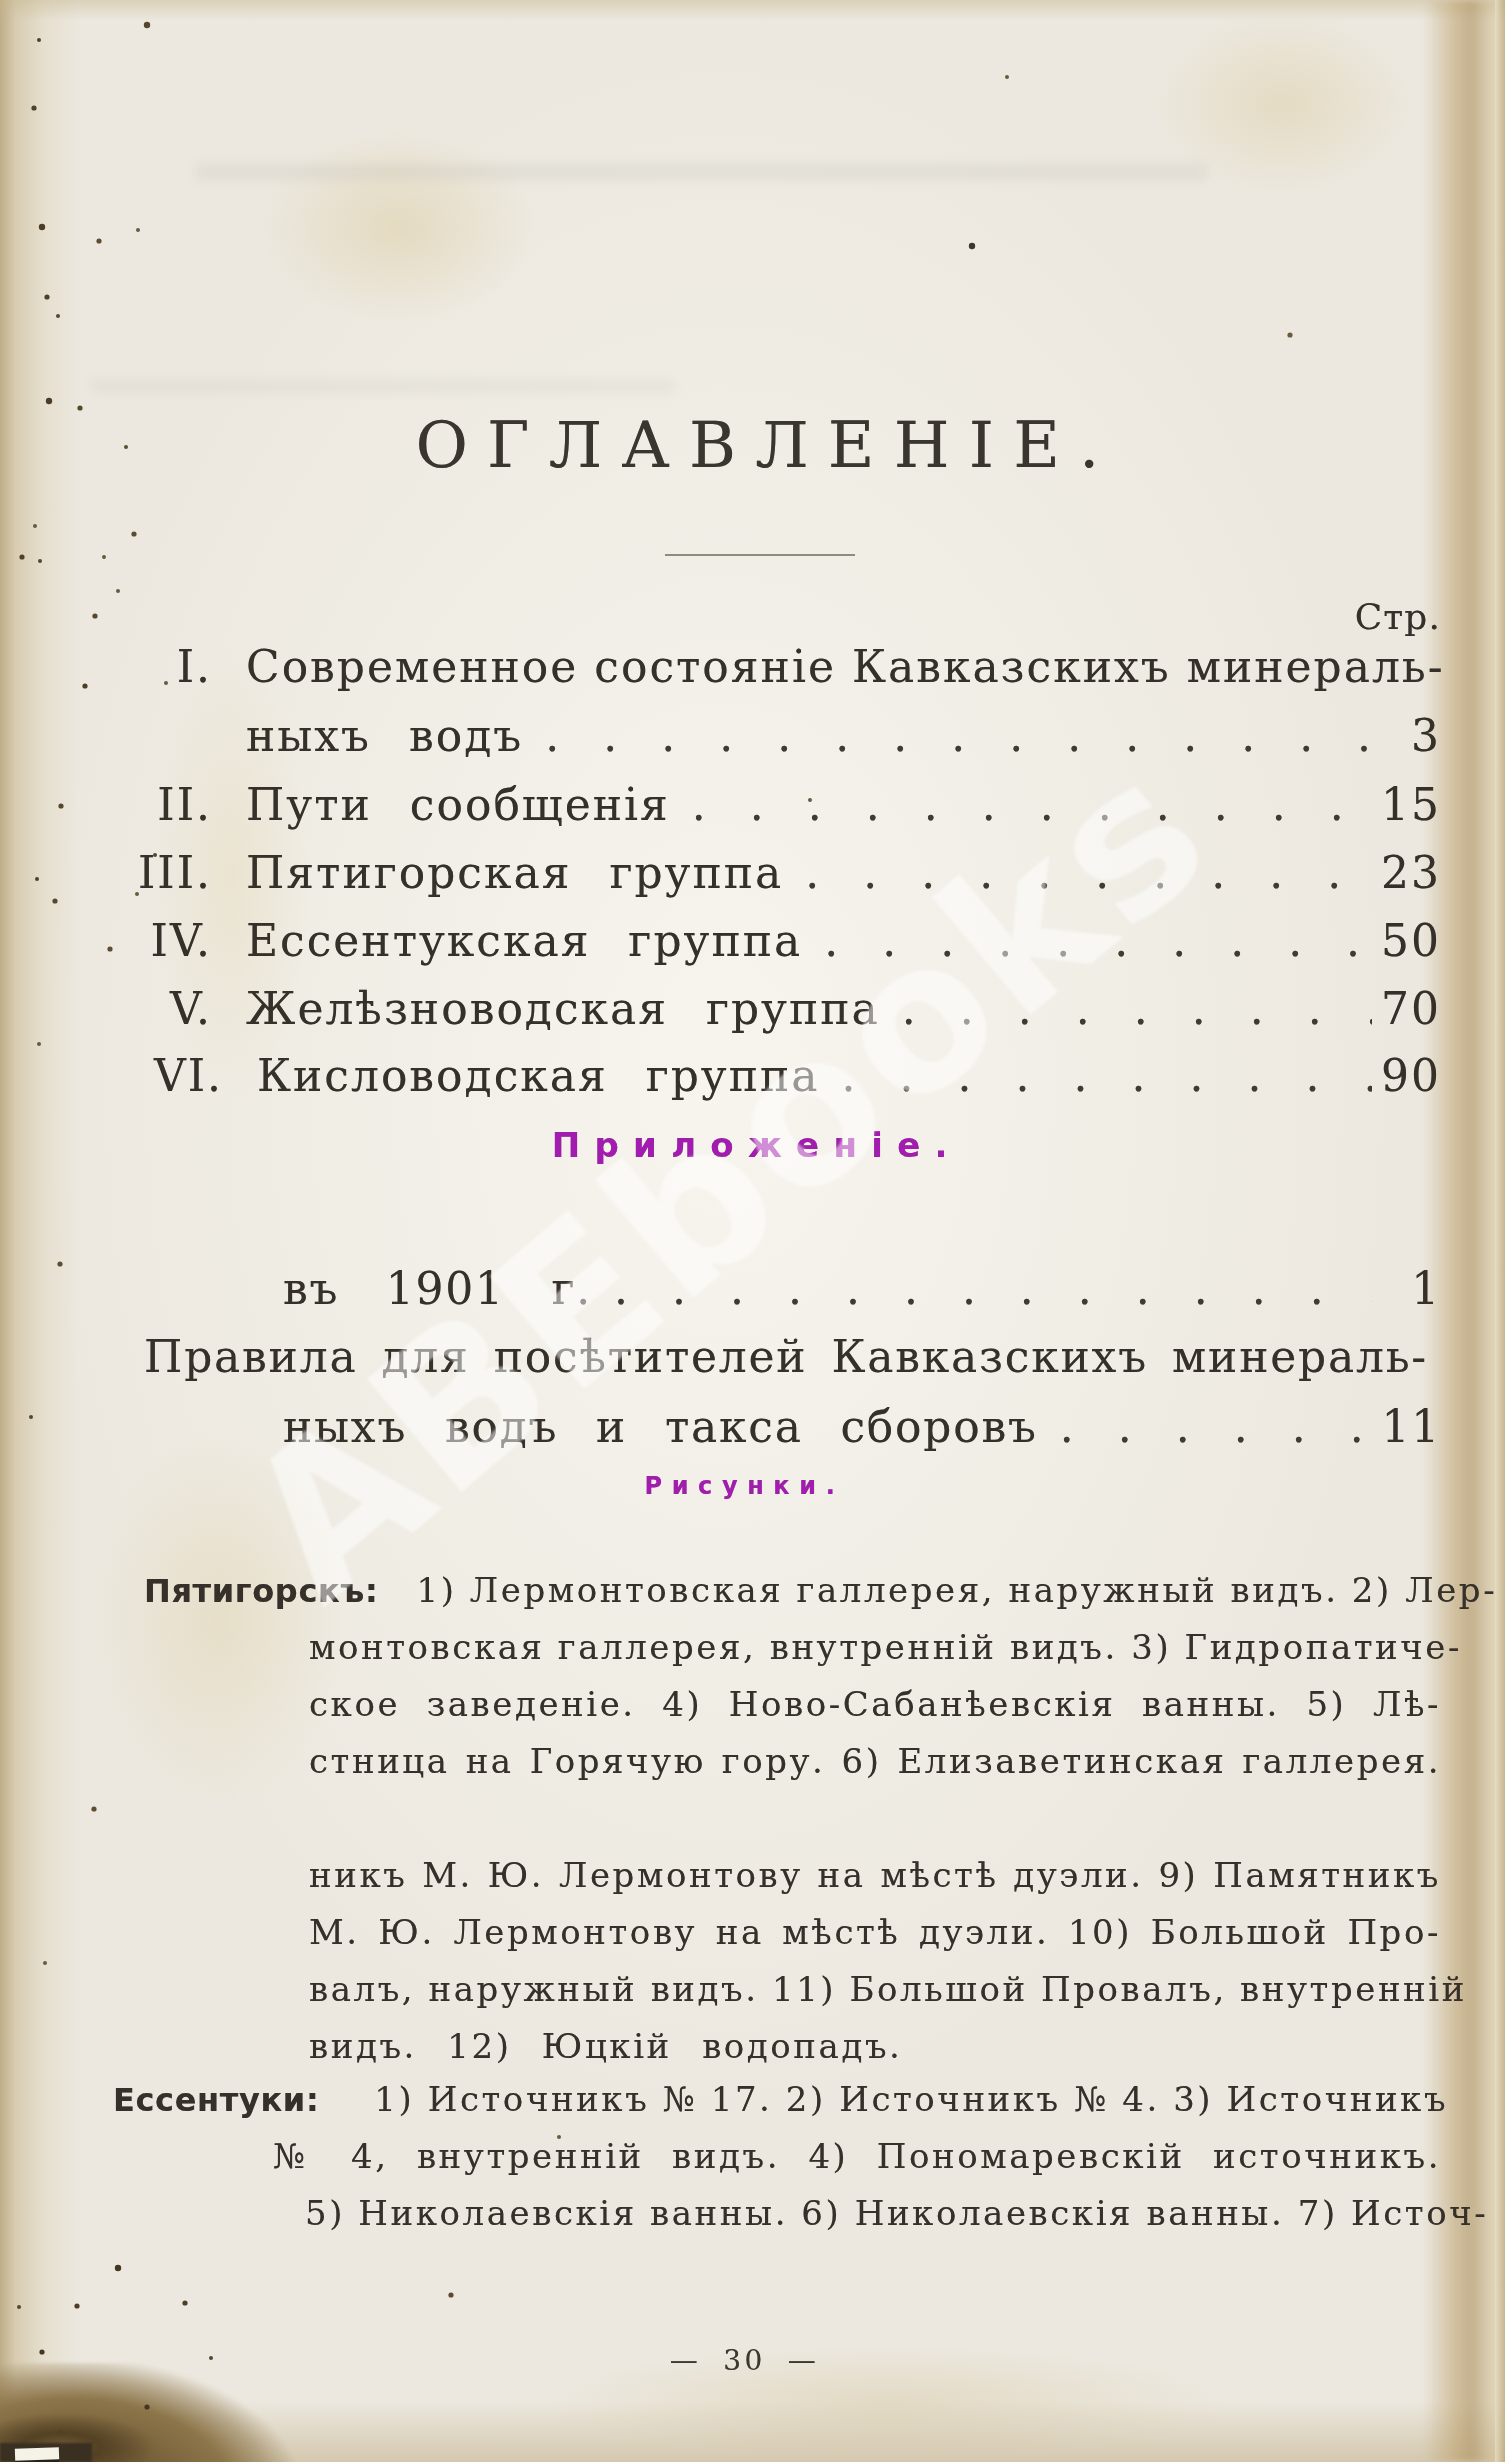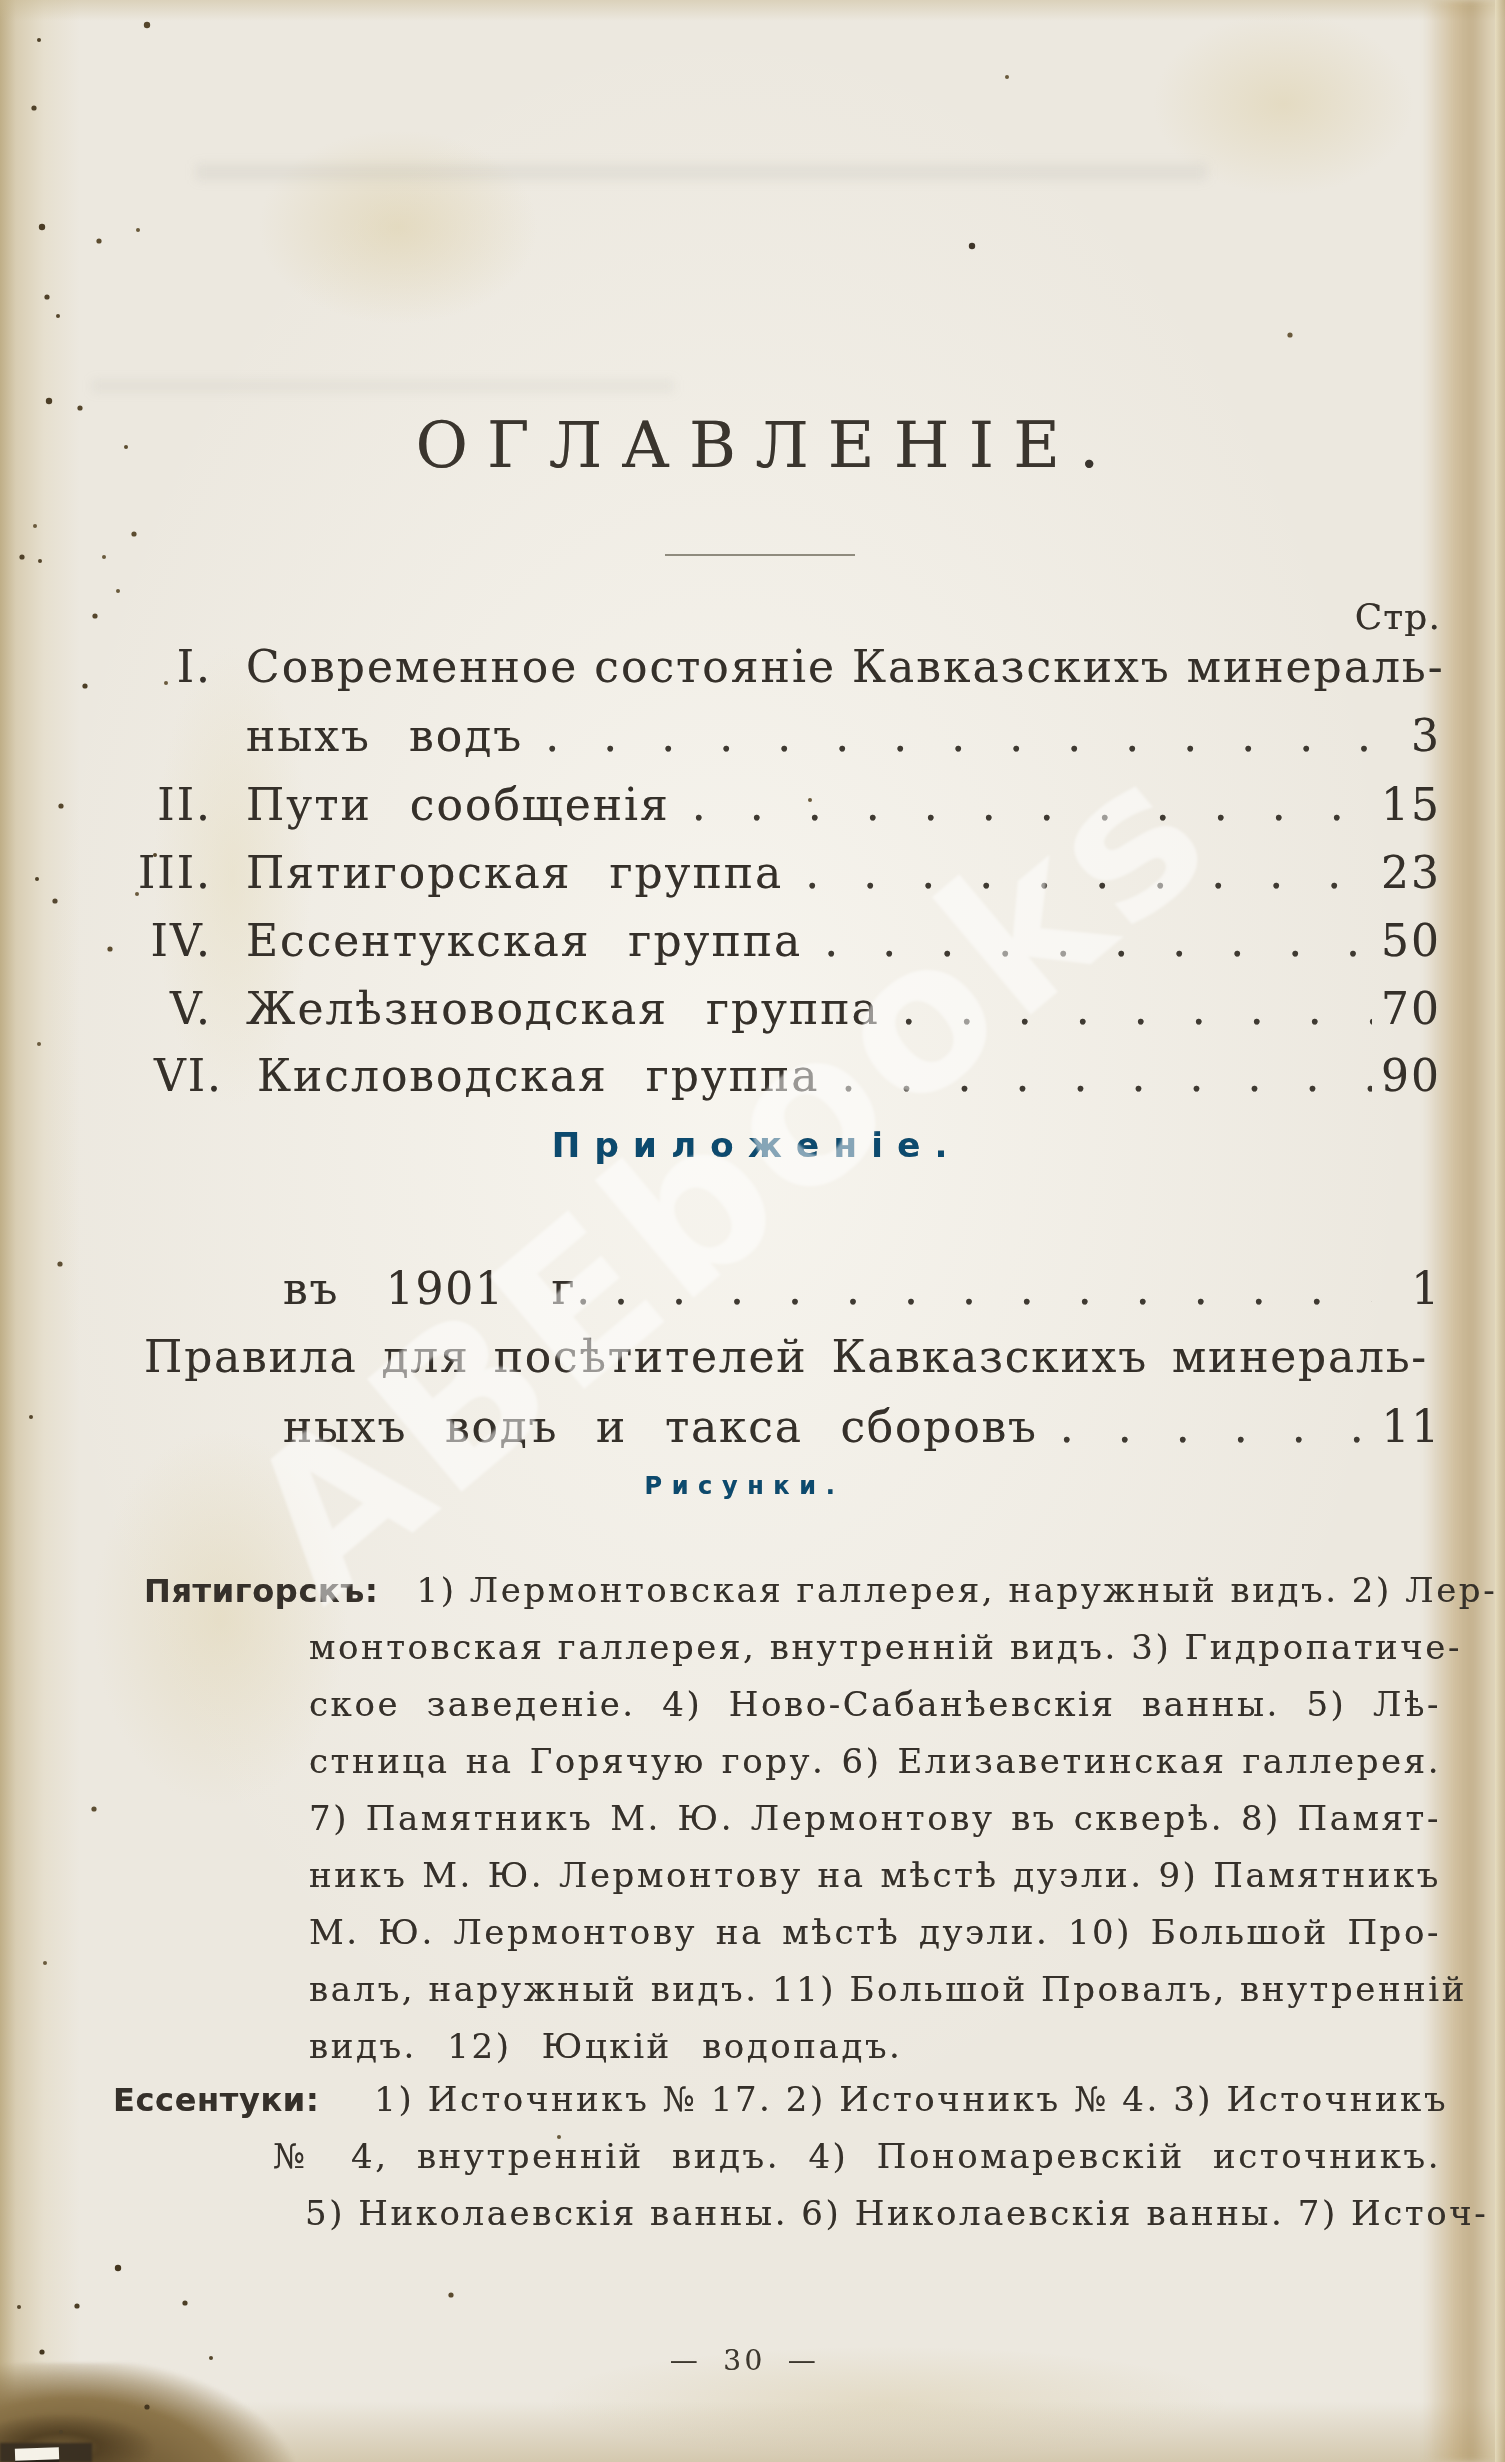--- a/index.html
+++ b/index.html
@@ -54,21 +54,21 @@
   .flexrow{display:flex;align-items:baseline;right:65px;}
   .num{width:83px;text-align:right;flex:0 0 auto;}
   .t{margin-left:34px;flex:0 0 auto;}
   .t2{flex:0 0 auto;}
   .ws{word-spacing:.5em;}
   .ws2{word-spacing:.7em;}
   .dots{flex:1 1 0;overflow:hidden;white-space:nowrap;letter-spacing:1em;margin:0 .2em 0 .5em;color:#3f3a32;}
   .pg{min-width:60px;text-align:right;flex:0 0 auto;}
   .jtxt{display:inline-block;text-align:justify;text-align-last:justify;vertical-align:baseline;}
   .fill{flex:1 1 0;text-align:justify;text-align-last:justify;min-width:0;}
-  .head{font-family:"DejaVu Sans","Liberation Sans",sans-serif;font-weight:700;color:#0c4a6e;}
+  .head{font-family:"DejaVu Sans","Liberation Sans",sans-serif;font-weight:700;color:#a21caf;}
   .h-app{top:1125px;margin-left:3.7px;font-size:34px;letter-spacing:.42em;}
   .h-fig{top:1472px;margin-left:-8.6px;font-size:24px;letter-spacing:.40em;}
   .app{font-size:44px;letter-spacing:.04em;}
   .fig{font-size:34px;letter-spacing:.075em;}
   .figlabel{font-family:"DejaVu Sans","Liberation Sans",sans-serif;font-weight:700;font-size:32px;letter-spacing:.02em;flex:0 0 auto;}
   .pagenum{top:2344px;margin-left:-8.6px;font-size:28px;letter-spacing:.12em;word-spacing:.35em;color:#3d382f;}
   .watermark{position:absolute;left:202px;top:1464px;transform:rotate(-40deg);transform-origin:0 0;
     font-family:"DejaVu Sans","Liberation Sans",sans-serif;font-weight:700;font-size:202px;letter-spacing:.03em;
     color:rgba(255,255,255,.5);white-space:nowrap;filter:blur(1.2px);pointer-events:none;}
 </style>
@@ -167,23 +167,20 @@
     </div>
     <div class="line fig flexrow" style="top:1627px;left:309px;">
       <span class="fill">монтовская галлерея, внутренній видъ. 3) Гидропатиче-</span>
     </div>
     <div class="line fig flexrow" style="top:1684px;left:309px;">
       <span class="fill">ское заведеніе. 4) Ново-Сабанѣевскія ванны. 5) Лѣ-</span>
     </div>
     <div class="line fig flexrow" style="top:1741px;left:309px;">
       <span class="fill">стница на Горячую гору. 6) Елизаветинская галлерея.</span>
     </div>
-    <div class="line fig flexrow" style="top:1798px;left:309px;">
-      <span class="fill">7) Памятникъ М. Ю. Лермонтову въ скверѣ. 8) Памят-</span>
-    </div>
     <div class="line fig flexrow" style="top:1855px;left:309px;">
       <span class="fill">никъ М. Ю. Лермонтову на мѣстѣ дуэли. 9) Памятникъ</span>
     </div>
     <div class="line fig flexrow" style="top:1912px;left:309px;">
       <span class="fill">М. Ю. Лермонтову на мѣстѣ дуэли. 10) Большой Про-</span>
     </div>
     <div class="line fig flexrow" style="top:1969px;left:309px;">
       <span class="fill">валъ, наружный видъ. 11) Большой Провалъ, внутренній</span>
     </div>
     <div class="line fig ws" style="top:2026px;left:309px;">

